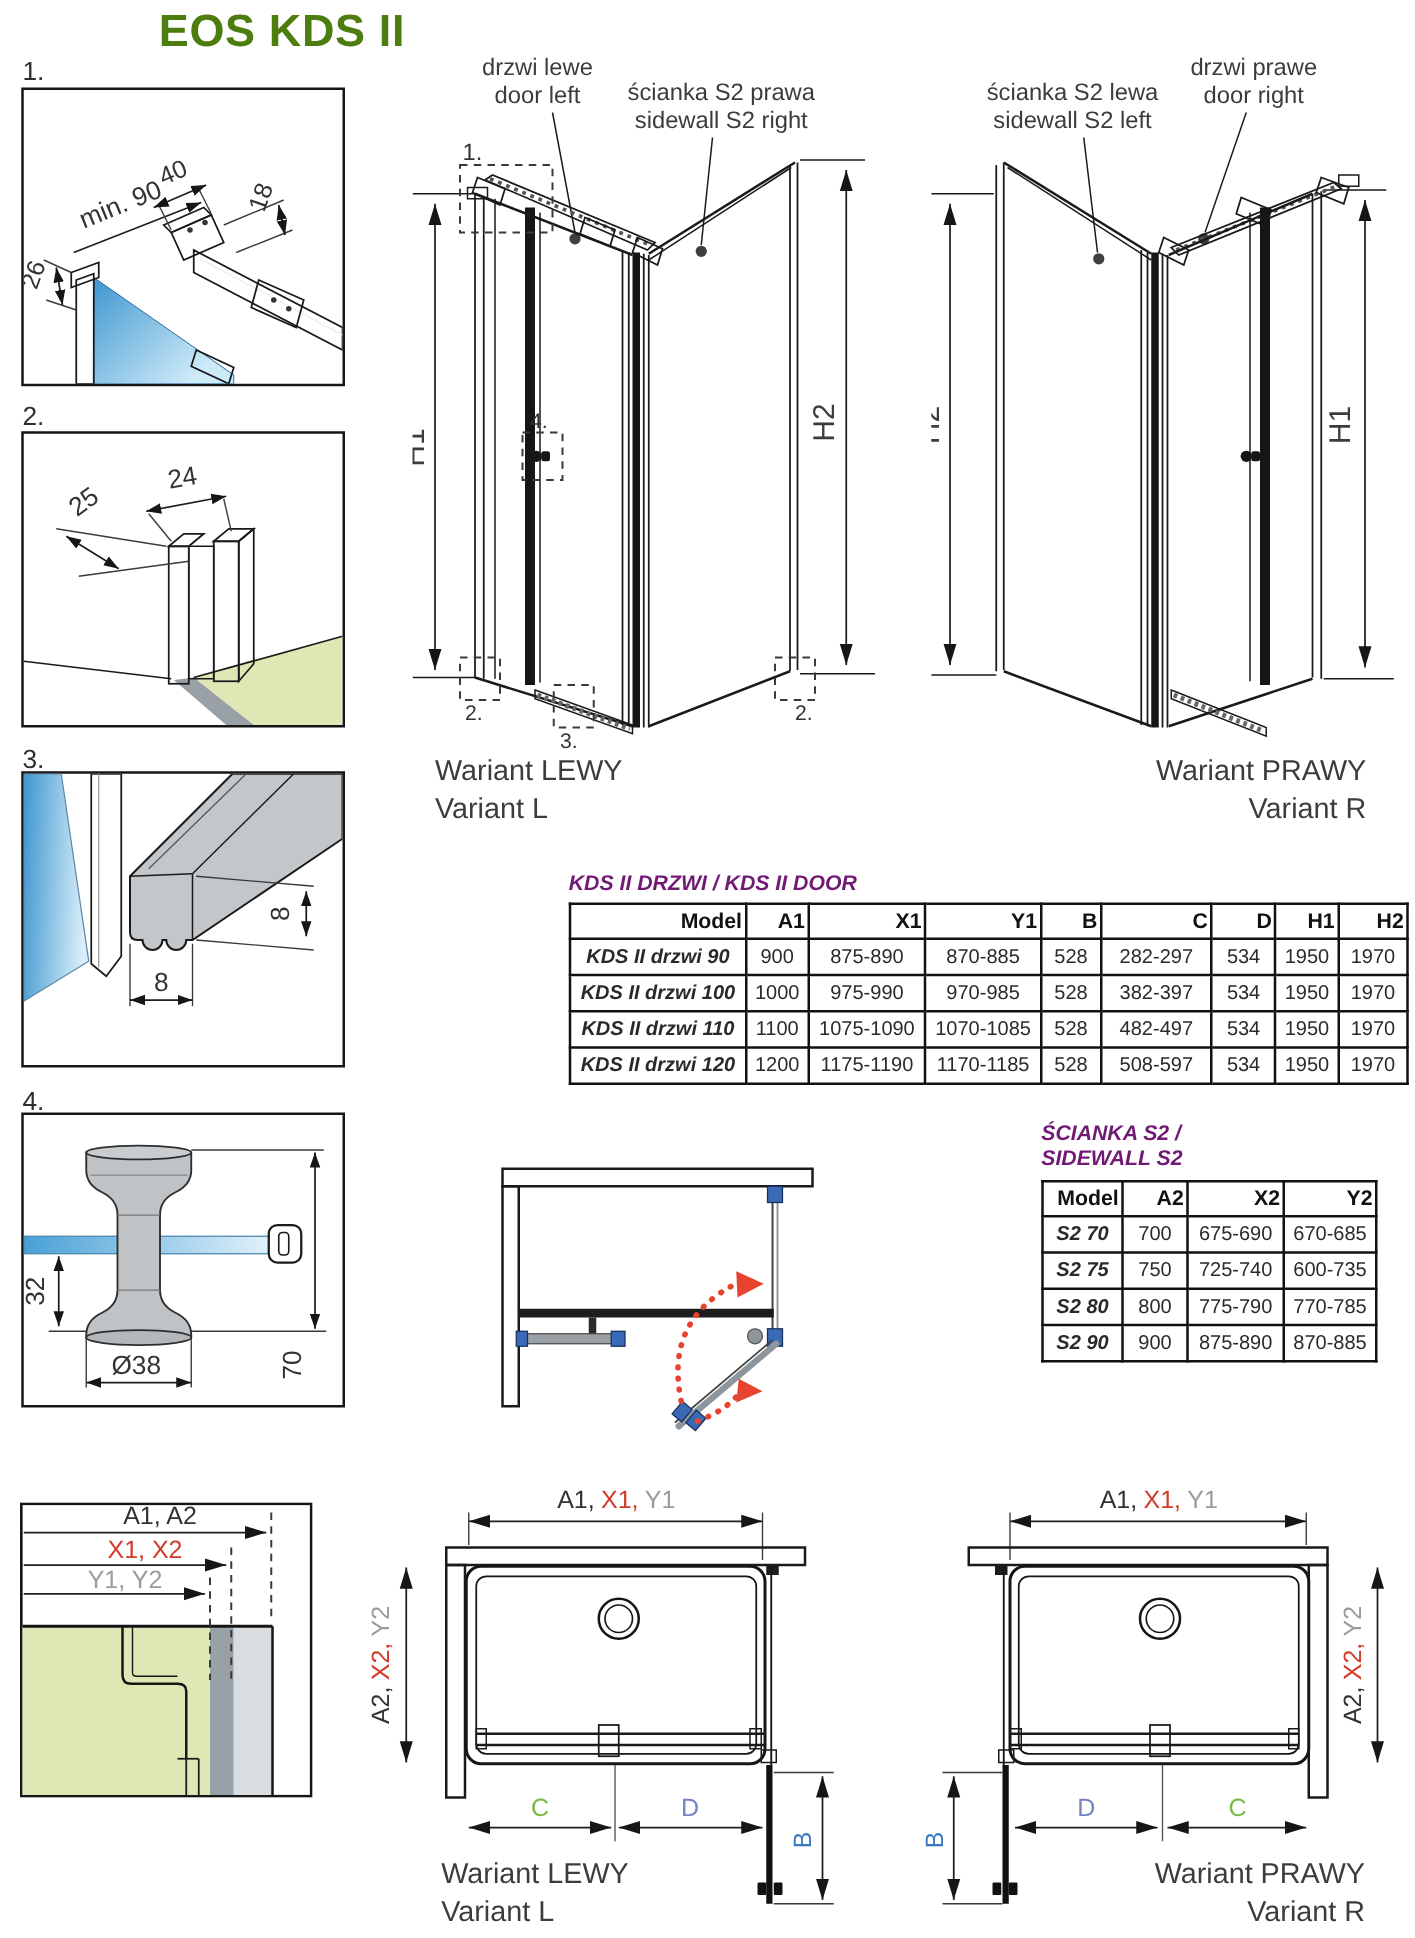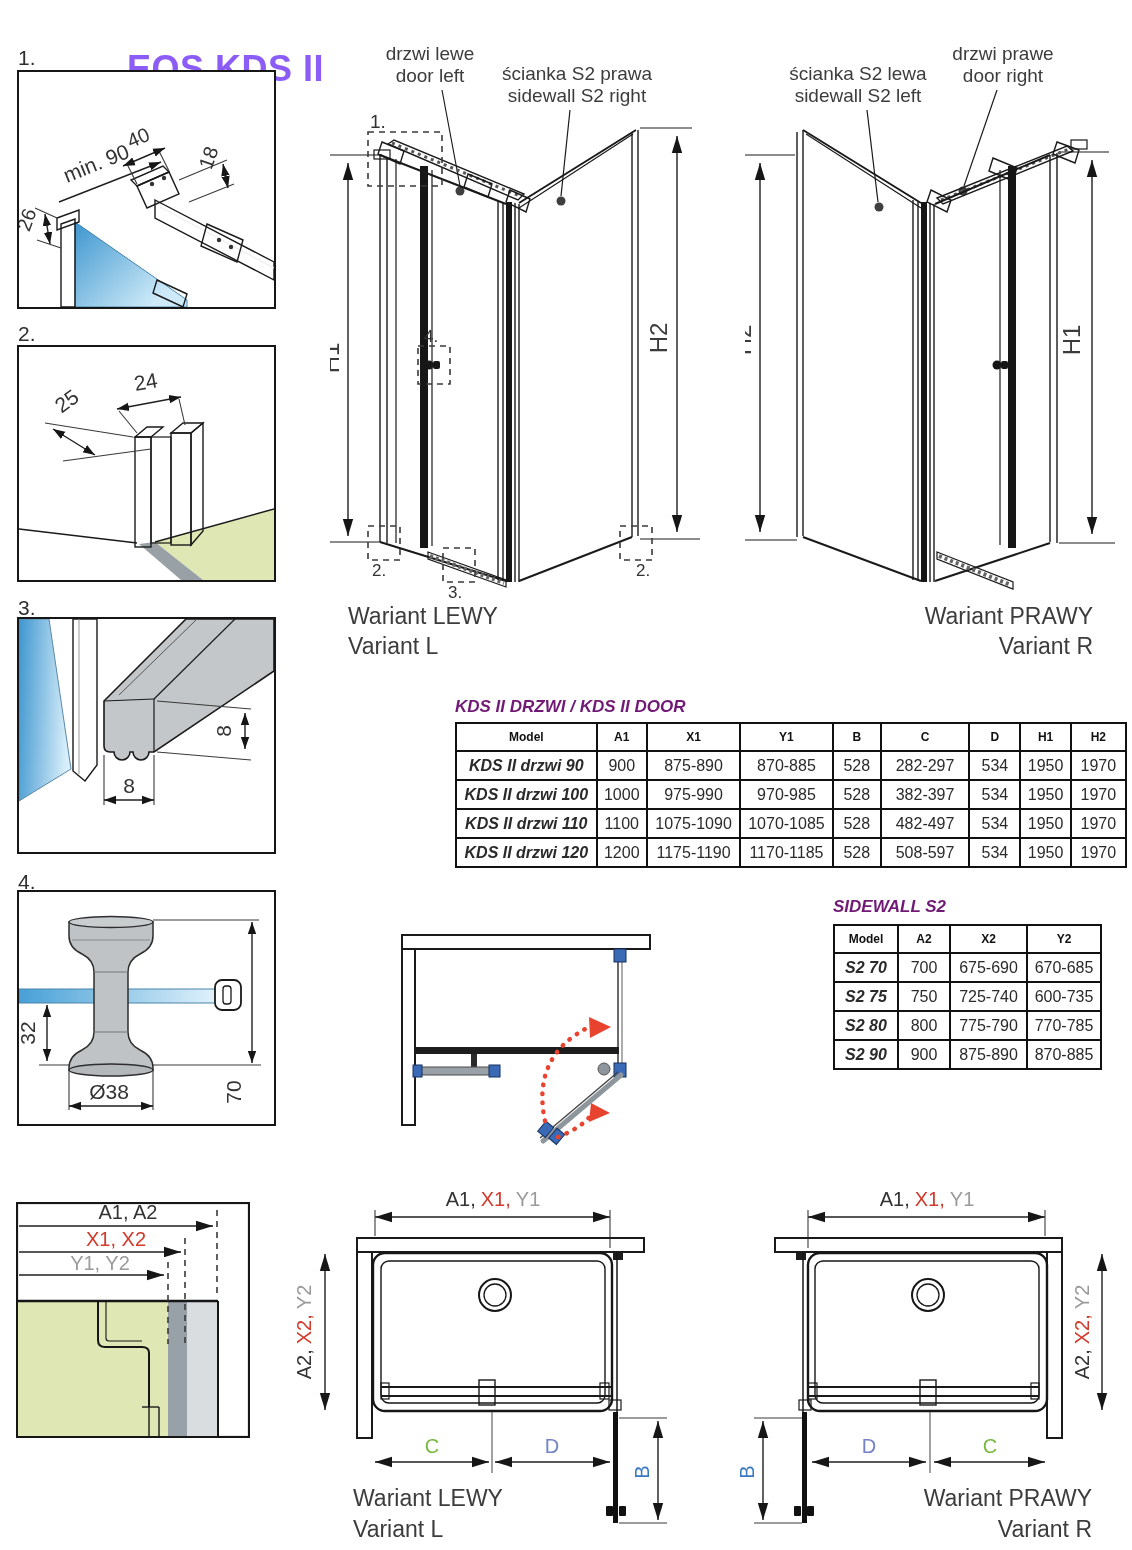--- a/index.html
+++ b/index.html
@@ -1,20 +1,20 @@
 <!DOCTYPE html>
 <html><head>
 <meta charset="utf-8">
 <style>
   html,body{margin:0;padding:0;background:#fff;}
   body{font-family:"Liberation Sans","DejaVu Sans",sans-serif;color:#222;}
   #canvas{position:relative;width:1132px;height:1550px;background:#fff;overflow:hidden;}
   .abs{position:absolute;}
   
-  #main-title{left:127px;top:4px;font-size:36px;font-weight:bold;color:#8b5cf6;letter-spacing:.5px;margin-top:44px;}
+  #main-title{left:127px;top:4px;font-size:36px;font-weight:bold;color:#4d7c0f;letter-spacing:.5px;}
   
   .det-num{font-size:21px;color:#2e2e2e;}
   .det-box{border:2px solid #161616;background:#fff;}
   
   svg{display:block;}
   svg text{font-family:"Liberation Sans","DejaVu Sans",sans-serif;fill:#333;}
   .ln{stroke:#1a1a1a;stroke-width:2;fill:none;}
   .ln14{stroke:#1a1a1a;stroke-width:1.4;fill:none;}
   .ln12{stroke:#1a1a1a;stroke-width:1.2;fill:none;}
   .ext{stroke:#3a3a3a;stroke-width:1.1;fill:none;}
@@ -22,21 +22,21 @@
   .dash{stroke:#3a3a3a;stroke-width:1.6;fill:none;stroke-dasharray:6 5;}
   .ts17{font-size:17px;} .ts19{font-size:19px;} .ts20{font-size:20px;}
   .ts21{font-size:21px;} .ts23{font-size:23px;} .ts24{font-size:24px;}
   text.red,tspan.red{fill:#d23b2c;} text.gray,tspan.gray{fill:#9b9b9b;}
   text.green{fill:#79b843;} text.blue{fill:#3a79c0;} text.peri{fill:#7583c6;}
   .capt{fill:#3c3c3c;}
   
   .tbl-title{font-style:italic;font-weight:bold;font-size:17px;color:#701a75;text-align:left;white-space:nowrap;}
   table.spec{border-collapse:collapse;table-layout:fixed;background:#fff;}
   table.spec th,table.spec td{border:2px solid #111;text-align:center;vertical-align:middle;padding:0 2px;overflow:hidden;white-space:nowrap;}
-  table.spec th{font-size:12px;font-weight:bold;color:#111;height:26px;}
+  table.spec th{font-size:17px;font-weight:bold;color:#111;height:26px;text-align:right;}
   table.spec td{font-size:16px;color:#2a2a2a;height:27px;margin-top:30px;}
   td.model{font-weight:bold;font-style:italic;color:#111;}
   th.red{color:#d23b2c;} th.gray{color:#9b9b9b;} th.blue{color:#336fb8;}
   th.green{color:#6fae3e;} th.purple{color:#5b50a5;}
 </style>
 </head>
 <body>
 
 <div id="canvas">
 
@@ -399,20 +399,21 @@
         <td>508-597</td>
         <td>534</td>
         <td>1950</td>
         <td>1970</td>
       </tr>
     </tbody>
       </table>
   </div>
 
   <div class="abs" style="left:833px;top:897px;width:267px">
+    <div class="tbl-title">ŚCIANKA S2 /</div>
     <div class="tbl-title">SIDEWALL S2</div>
     <table class="spec" style="width:267px;margin-top:7px">
       <colgroup>
           <col style="width:64px">
           <col style="width:52px">
           <col style="width:77px">
           <col style="width:74px">
         </colgroup>
       <tbody>
           <tr>

